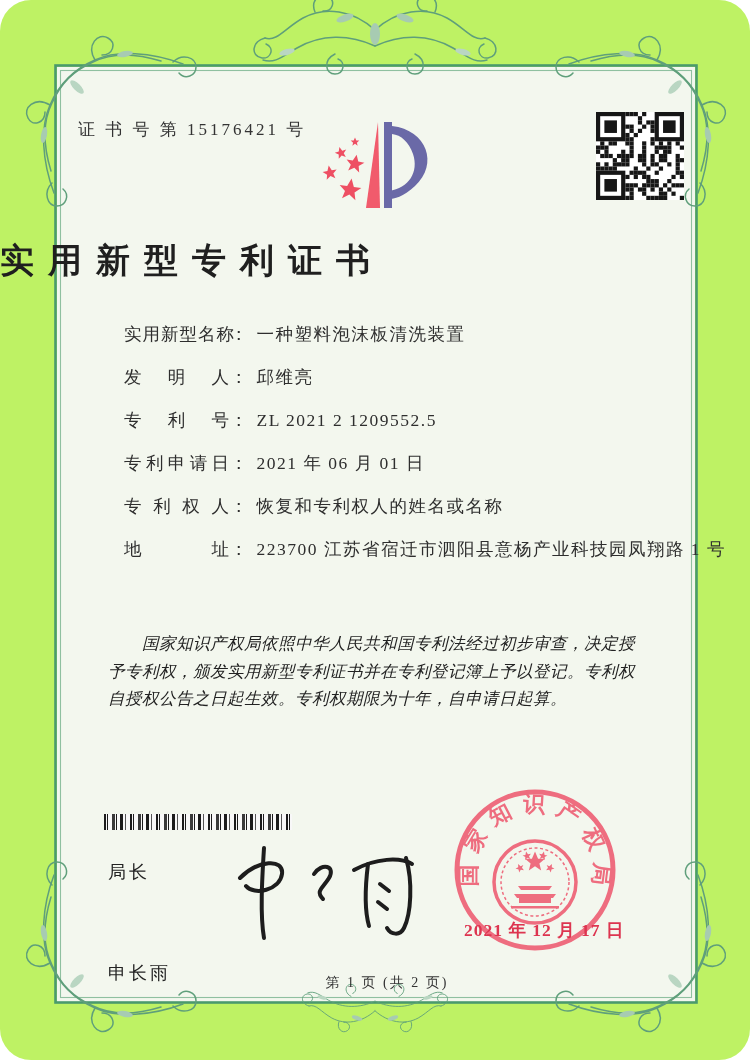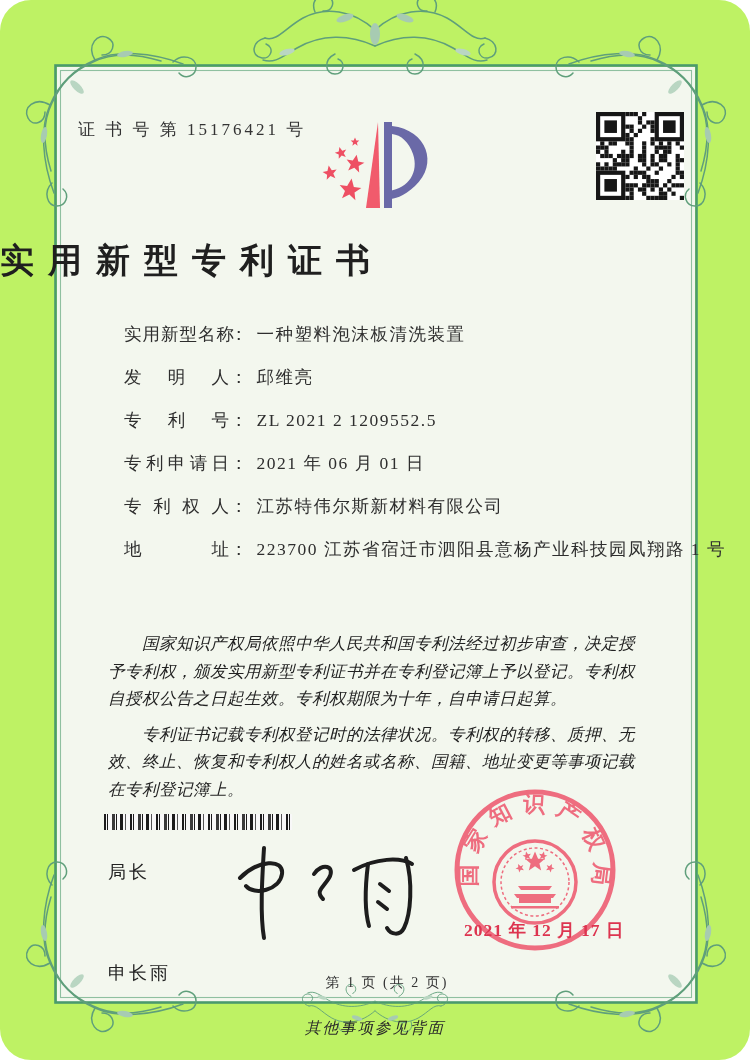--- a/index.html
+++ b/index.html
@@ -273,29 +273,28 @@
   <div class="row" style="top:365px">
     <span class="flabel">发明人</span><span class="fcolon">：</span><span class="fvalue">邱维亮</span>
   </div>
   <div class="row" style="top:408px">
     <span class="flabel">专利号</span><span class="fcolon">：</span><span class="fvalue">ZL 2021 2 1209552.5</span>
   </div>
   <div class="row" style="top:451px">
     <span class="flabel">专利申请日</span><span class="fcolon">：</span><span class="fvalue">2021 年 06 月 01 日</span>
   </div>
   <div class="row" style="top:494px">
-    <span class="flabel">专利权人</span><span class="fcolon">：</span><span class="fvalue">江苏特伟尔斯新材料有限公司</span>
+    <span class="flabel">专利权人</span><span class="fcolon">：</span><span class="fvalue">恢复和专利权人的姓名或名称</span>
   </div>
   <div class="row" style="top:537px">
     <span class="flabel">地址</span><span class="fcolon">：</span><span class="fvalue">223700  江苏省宿迁市泗阳县意杨产业科技园凤翔路 1 号</span>
   </div>
 
   <div class="abs paras">
     <p>国家知识产权局依照中华人民共和国专利法经过初步审查，决定授予专利权，颁发实用新型专利证书并在专利登记簿上予以登记。专利权自授权公告之日起生效。专利权期限为十年，自申请日起算。</p>
-    <p>专利证书记载专利权登记时的法律状况。专利权的转移、质押、无效、终止、恢复和专利权人的姓名或名称、国籍、地址变更等事项记载在专利登记簿上。</p>
   </div>
 
   <div class="abs barcode"></div>
 
   <div class="abs director-label">局长</div>
   <div class="abs director-name">申长雨</div>
 
   <svg class="abs signature" viewBox="0 0 205 105">
     <g stroke="#1d1d1d" stroke-width="4" fill="none" stroke-linecap="round" stroke-linejoin="round">
       <path d="M22,38 C40,20 66,18 64,34 C62,50 36,56 28,46"></path>
@@ -328,15 +327,14 @@
         <path d="M-21,24 L21,24 L18,28 L-18,28 Z"></path>
         <rect x="-16" y="28" width="32" height="5"></rect>
         <rect x="-24" y="36" width="48" height="2.5"></rect>
       </g>
     </g>
   </svg>
 
   <div class="abs seal-date">2021 年 12 月 17 日</div>
 
   <div class="abs page-num">第 1 页 (共 2 页)</div>
-  <div class="abs back-note">其他事项参见背面</div>
 
 </div>
 
 </body></html>

